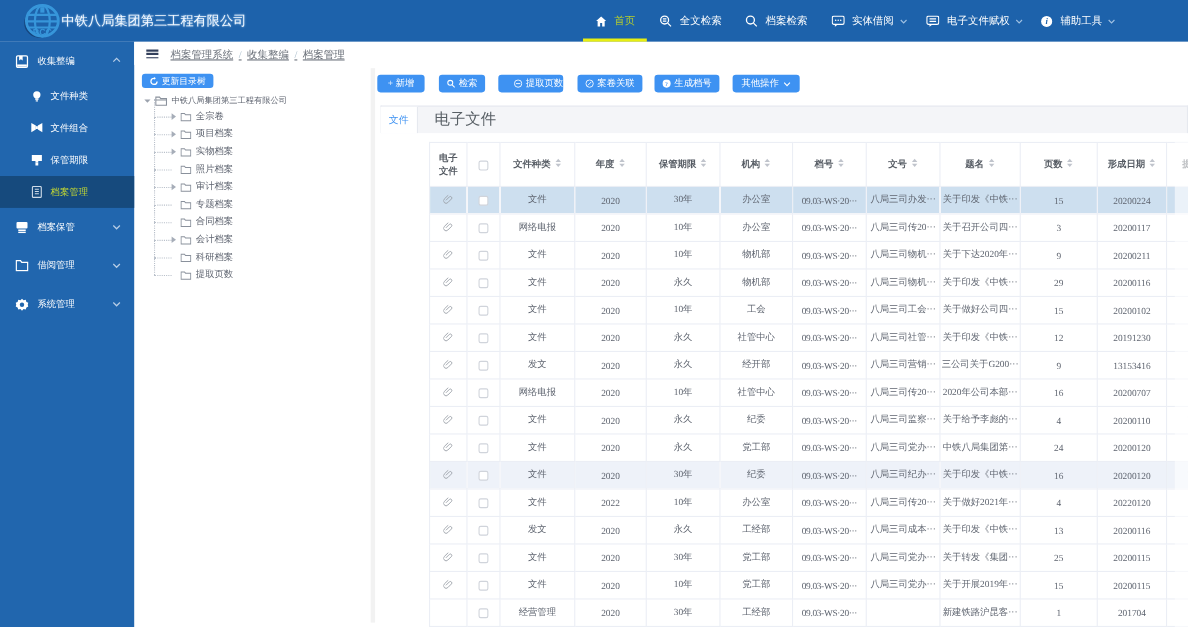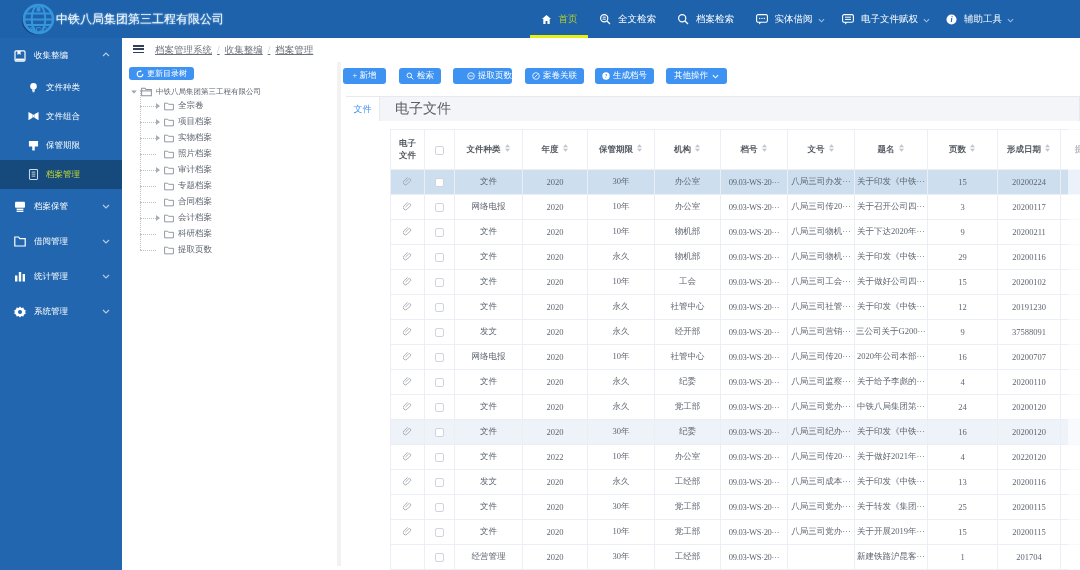--- a/index.html
+++ b/index.html
@@ -221,33 +221,20 @@
           <path d="M1 3 L4 6 L7 3" fill="none" stroke="#b7cde6" stroke-width="1.1"></path>
         </svg></span>
     </div>
   <div class="m1">
       <span class="micon">
         <svg width="12" height="11" viewBox="0 0 12 11">
           <path d="M0.8 1 H4.6 L5.8 2.6 H11.2 V10 H0.8 Z" fill="none" stroke="#fff" stroke-width="1.2"></path>
         </svg>
       </span>
       <span class="mtxt">借阅管理</span>
-      <span class="mcaret"><svg width="8" height="8" viewBox="0 0 8 8">
-          <path d="M1 3 L4 6 L7 3" fill="none" stroke="#b7cde6" stroke-width="1.1"></path>
-        </svg></span>
-    </div>
-  <div class="m1">
-      <span class="micon">
-        <svg width="12" height="11" viewBox="0 0 12 11">
-          <rect x="1" y="4.5" width="2.4" height="6" fill="#fff"></rect>
-          <rect x="4.8" y="1" width="2.4" height="9.5" fill="#fff"></rect>
-          <rect x="8.6" y="3" width="2.4" height="7.5" fill="#fff"></rect>
-        </svg>
-      </span>
-      <span class="mtxt">统计管理</span>
       <span class="mcaret"><svg width="8" height="8" viewBox="0 0 8 8">
           <path d="M1 3 L4 6 L7 3" fill="none" stroke="#b7cde6" stroke-width="1.1"></path>
         </svg></span>
     </div>
   <div class="m1">
       <span class="micon">
         <svg width="12" height="12" viewBox="0 0 12 12">
           <path d="M6 0.5 L7.4 2 L9.4 1.6 L10 3.5 L11.8 4.3 L11.2 6 L11.8 7.7 L10 8.5 L9.4 10.4 L7.4 10 L6 11.5 L4.6 10 L2.6 10.4 L2 8.5 L0.2 7.7 L0.8 6 L0.2 4.3 L2 3.5 L2.6 1.6 L4.6 2 Z" fill="#fff"></path>
           <circle cx="6" cy="6" r="2" fill="#2166ae"></circle>
         </svg>
@@ -564,21 +551,21 @@
           </svg></td>
         <td><span class="cb"></span></td>
         <td>发文</td>
         <td>2020</td>
         <td>永久</td>
         <td>经开部</td>
         <td>09.03-WS·20···</td>
         <td>八局三司营销···</td>
         <td>三公司关于G200···</td>
         <td>9</td>
-        <td>37588091</td>
+        <td>13153416</td>
         <td>李庆萱</td>
       </tr>
       <tr class="">
         <td><svg width="9" height="9" viewBox="0 0 12 12">
             <path d="M3.5 6.5 L7.5 2.5 A1.8 1.8 0 0 1 10 5 L5.5 9.5 A3 3 0 0 1 1.2 5.2 L5.8 0.8" fill="none" stroke="#9aa0a8" stroke-width="1.1" stroke-linecap="round"></path>
           </svg></td>
         <td><span class="cb"></span></td>
         <td>网络电报</td>
         <td>2020</td>
         <td>10年</td>

